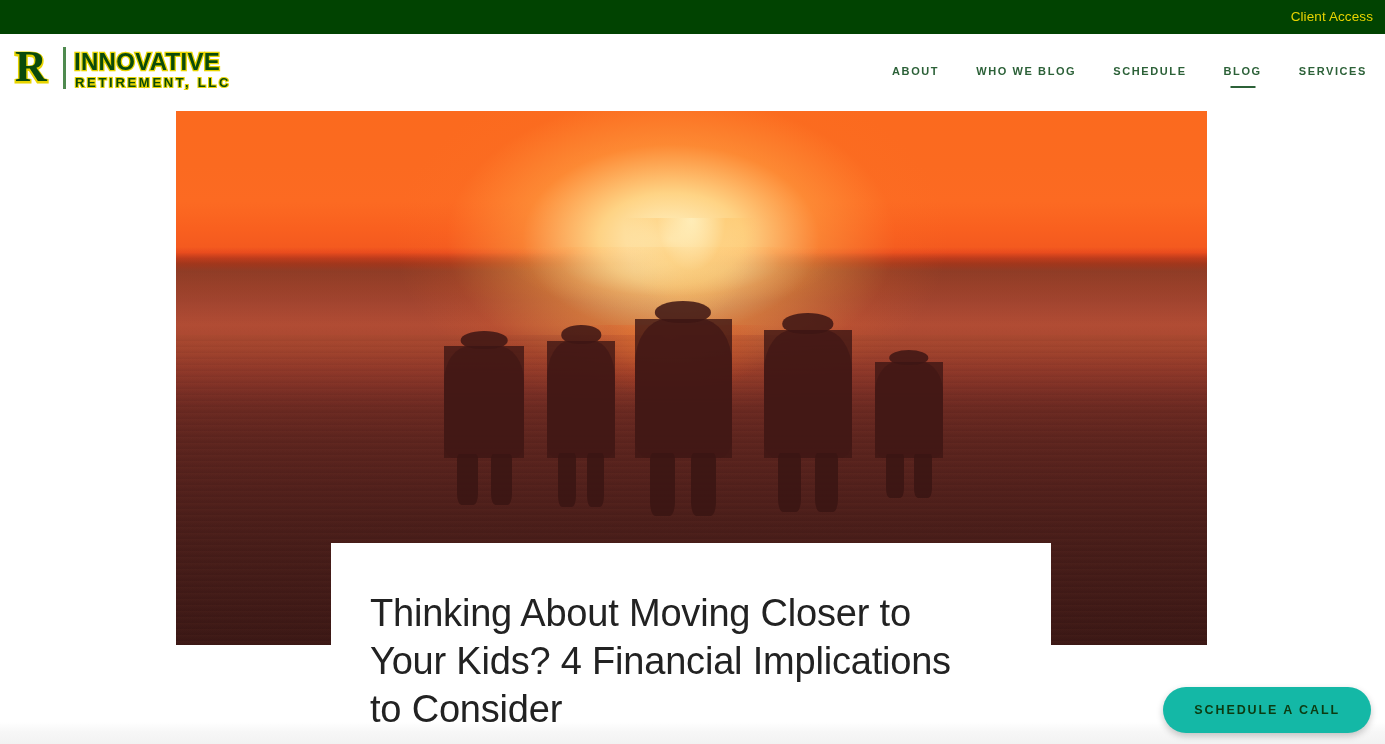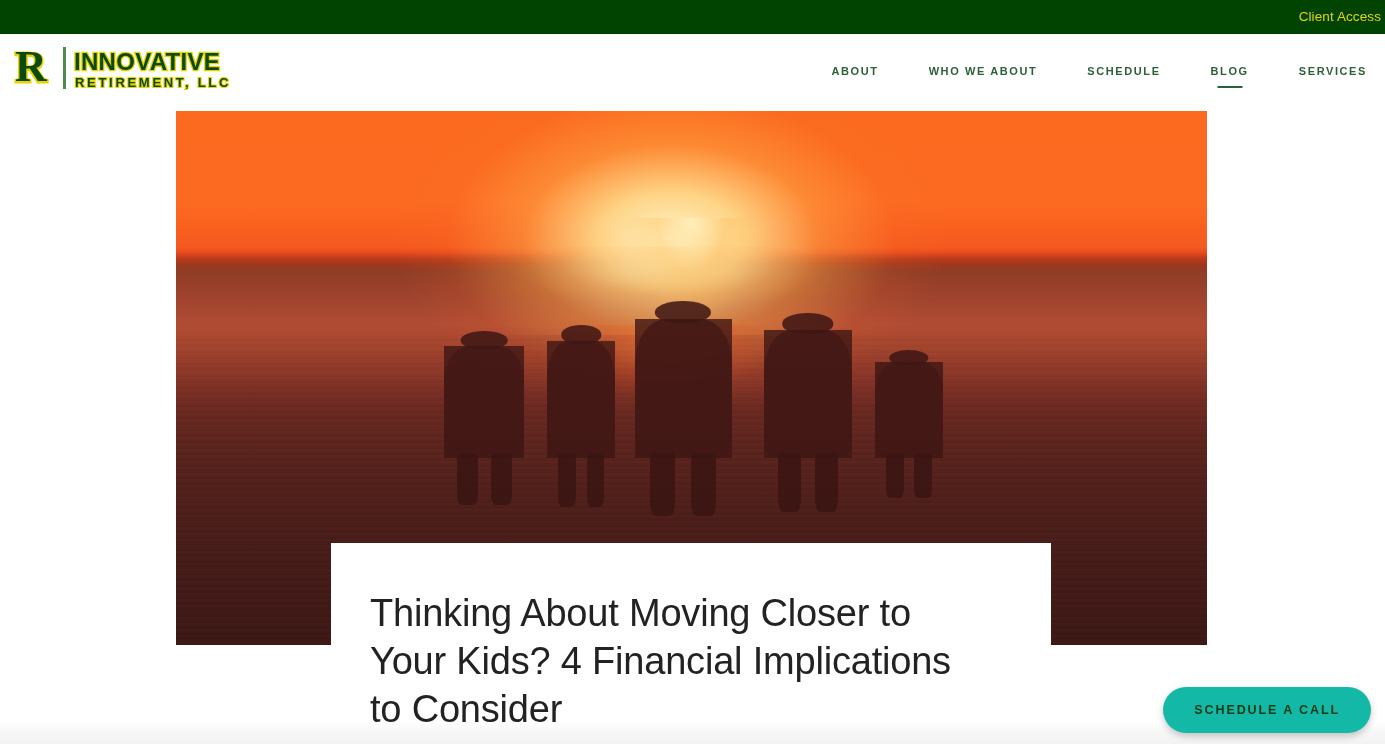--- a/index.html
+++ b/index.html
@@ -30,21 +30,21 @@
     background: #014301;
     display: flex;
     align-items: center;
     justify-content: flex-end;
   }
   .client-access {
     color: #e8d400;
     font-size: 13.5px;
     line-height: 1;
     letter-spacing: 0.1px;
-    margin-right: 4px;
+    margin-right: 12px;
     text-decoration: none;
     cursor: pointer;
     font-family: "Liberation Sans", sans-serif;
   }
 
   
   .header {
     position: absolute;
     top: 34px; left: 0;
     width: 1385px;
@@ -61,21 +61,21 @@
     display: block;
     cursor: pointer;
   }
 
   .nav {
     position: absolute;
     right: 12px;
     top: 29px;
     display: flex;
     align-items: flex-start;
-    gap: 16px;
+    gap: 3px;
   }
   .nav-item {
     position: relative;
     color: #2c6138;
     font-size: 11px;
     font-weight: bold;
     letter-spacing: 1.6px;
     text-decoration: none;
     padding: 0 17px;
     line-height: 16px;
@@ -288,21 +288,21 @@
           <text x="60" y="26" font-family="Liberation Sans, sans-serif" font-size="24" font-weight="bold" fill="#e8d400" stroke="#e8d400" stroke-width="2.6" letter-spacing="0.3">INNOVATIVE</text>
           <text x="60" y="26" font-family="Liberation Sans, sans-serif" font-size="24" font-weight="bold" fill="#0b4a0b" letter-spacing="0.3">INNOVATIVE</text>
           <text x="61" y="43" font-family="Liberation Sans, sans-serif" font-size="13" font-weight="bold" fill="#e8d400" stroke="#e8d400" stroke-width="2.2" letter-spacing="2.7">RETIREMENT, LLC</text>
           <text x="61" y="43" font-family="Liberation Sans, sans-serif" font-size="13" font-weight="bold" fill="#0b4a0b" letter-spacing="2.7">RETIREMENT, LLC</text>
         </g>
       </svg>
     </a>
 
     <nav class="nav">
       <a class="nav-item" href="#">ABOUT</a>
-      <a class="nav-item" href="#">WHO WE ABOUT</a>
+      <a class="nav-item" href="#">WHO WE BLOG</a>
       <a class="nav-item" href="#">SCHEDULE</a>
       <a class="nav-item active" href="#">BLOG</a>
       <a class="nav-item" href="#">SERVICES</a>
     </nav>
   </header>
 
   <div class="hero">
     <div class="hero-sky"></div>
     <div class="hero-water"></div>
     <div class="hero-glow"></div>

